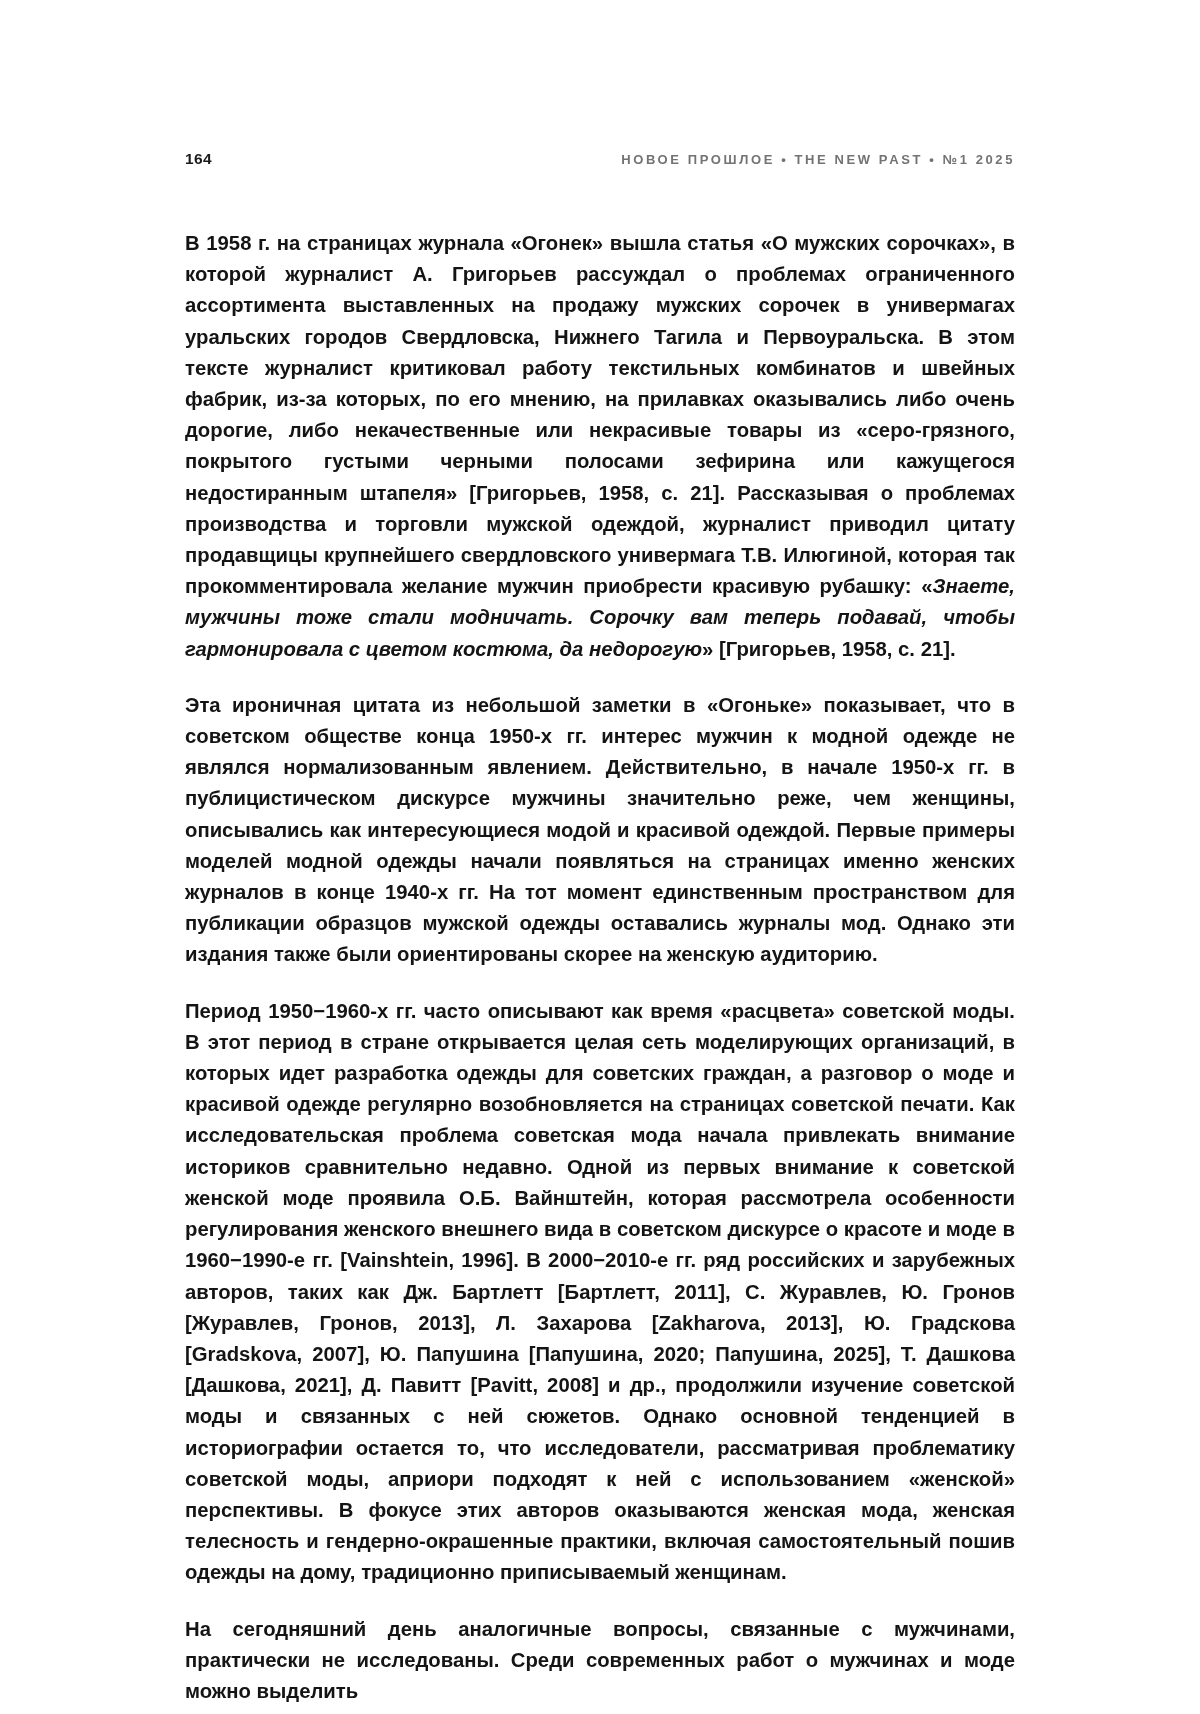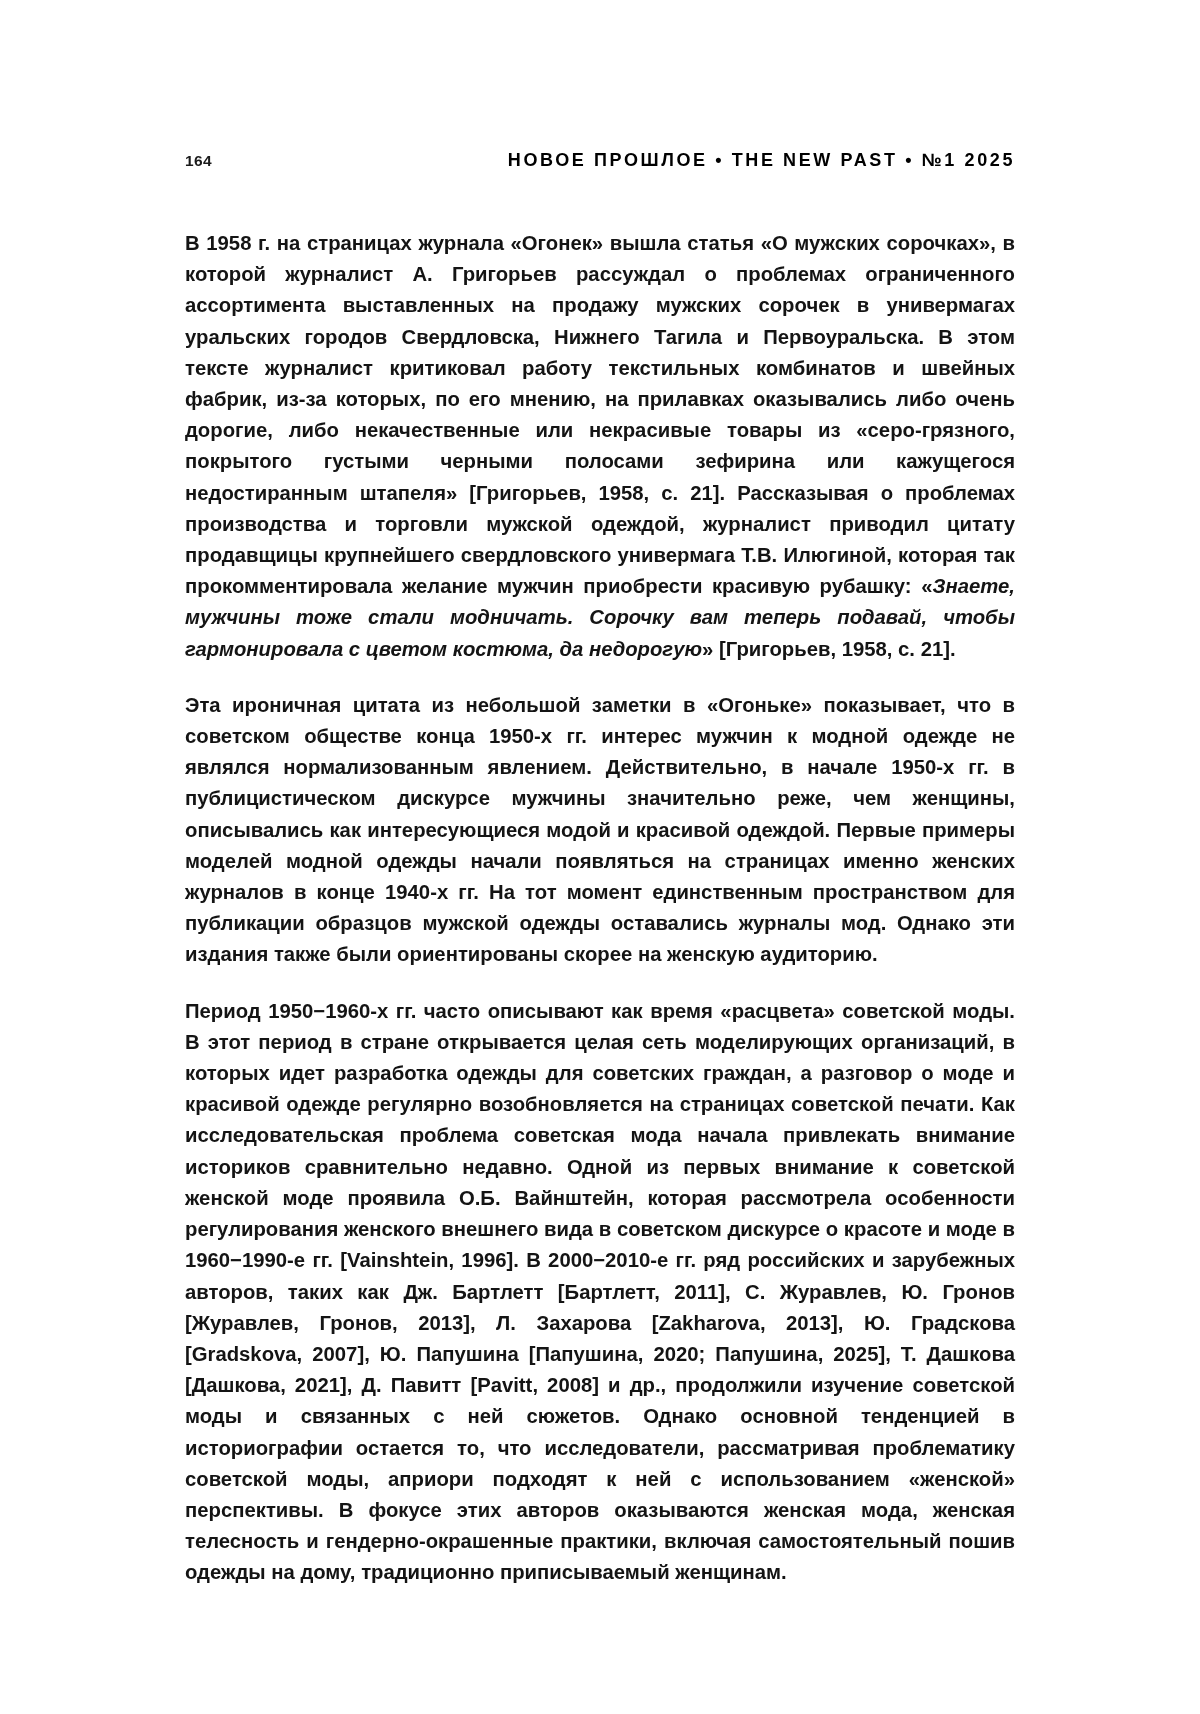--- a/index.html
+++ b/index.html
@@ -31,24 +31,24 @@
     height: 20px;
   }
   .folio {
     font-size: 15.5px;
     font-weight: bold;
     letter-spacing: 0.4px;
     color: #1a1a1a;
   }
   .journal-line {
     margin-left: auto;
-    font-size: 18px;
+    font-size: 13px;
     font-weight: bold;
     letter-spacing: 2.6px;
-    color: #000000;
+    color: #737373;
     white-space: nowrap;
   }
   .body-text {
     width: 830px;
     font-weight: bold;
   }
   p.para {
     margin: 0 0 25px 0;
     font-size: 20.3px;
     line-height: 31.2px;
@@ -71,15 +71,16 @@
 
   <div class="running-head">
     <span class="folio">164</span>
     <span class="journal-line">НОВОЕ ПРОШЛОЕ • THE NEW PAST • №1 2025</span>
   </div>
 
   <div class="body-text">
     <p class="para"><span>В 1958 г. на страницах журнала «Огонек» вышла статья «О мужских сорочках», в которой журналист А. Григорьев рассуждал о проблемах ограниченного ассортимента выставленных на продажу мужских сорочек в универмагах уральских городов Свердловска, Нижнего Тагила и Первоуральска. В этом тексте журналист критиковал работу текстильных комбинатов и швейных фабрик, из-за которых, по его мнению, на прилавках оказывались либо очень дорогие, либо некачественные или некрасивые товары из «серо-грязного, покрытого густыми черными полосами зефирина или кажущегося недостиранным штапеля» [Григорьев, 1958, с. 21]. Рассказывая о проблемах производства и торговли мужской одеждой, журналист приводил цитату продавщицы крупнейшего свердловского универмага Т.В. Илюгиной, которая так прокомментировала желание мужчин приобрести красивую рубашку: «</span><span class="ital">Знаете, мужчины тоже стали модничать. Сорочку вам теперь подавай, чтобы гармонировала с цветом костюма, да недорогую</span><span>» [Григорьев, 1958, с. 21].</span></p>
     <p class="para"><span>Эта ироничная цитата из небольшой заметки в «Огоньке» показывает, что в советском обществе конца 1950-х гг. интерес мужчин к модной одежде не являлся нормализованным явлением. Действительно, в начале 1950-х гг. в публицистическом дискурсе мужчины значительно реже, чем женщины, описывались как интересующиеся модой и красивой одеждой. Первые примеры моделей модной одежды начали появляться на страницах именно женских журналов в конце 1940-х гг. На тот момент единственным пространством для публикации образцов мужской одежды оставались журналы мод. Однако эти издания также были ориентированы скорее на женскую аудиторию.</span></p>
     <p class="para"><span>Период 1950−1960-х гг. часто описывают как время «расцвета» советской моды. В этот период в стране открывается целая сеть моделирующих организаций, в которых идет разработка одежды для советских граждан, а разговор о моде и красивой одежде регулярно возобновляется на страницах советской печати. Как исследовательская проблема советская мода начала привлекать внимание историков сравнительно недавно. Одной из первых внимание к советской женской моде проявила О.Б. Вайнштейн, которая рассмотрела особенности регулирования женского внешнего вида в советском дискурсе о красоте и моде в 1960−1990-е гг. [Vainshtein, 1996]. В 2000−2010-е гг. ряд российских и зарубежных авторов, таких как Дж. Бартлетт [Бартлетт, 2011], С. Журавлев, Ю. Гронов [Журавлев, Гронов, 2013], Л. Захарова [Zakharova, 2013], Ю. Градскова [Gradskova, 2007], Ю. Папушина [Папушина, 2020; Папушина, 2025], Т. Дашкова [Дашкова, 2021], Д. Павитт [Pavitt, 2008] и др., продолжили изучение советской моды и связанных с ней сюжетов. Однако основной тенденцией в историографии остается то, что исследователи, рассматривая проблематику советской моды, априори подходят к ней с использованием «женской» перспективы. В фокусе этих авторов оказываются женская мода, женская телесность и гендерно-окрашенные практики, включая самостоятельный пошив одежды на дому, традиционно приписываемый женщинам.</span></p>
+    <p class="para"><span>На сегодняшний день аналогичные вопросы, связанные с мужчинами, практически не исследованы. Среди современных работ о мужчинах и моде можно выделить</span></p>
   </div>
 
 </div>
 
 </body></html>

